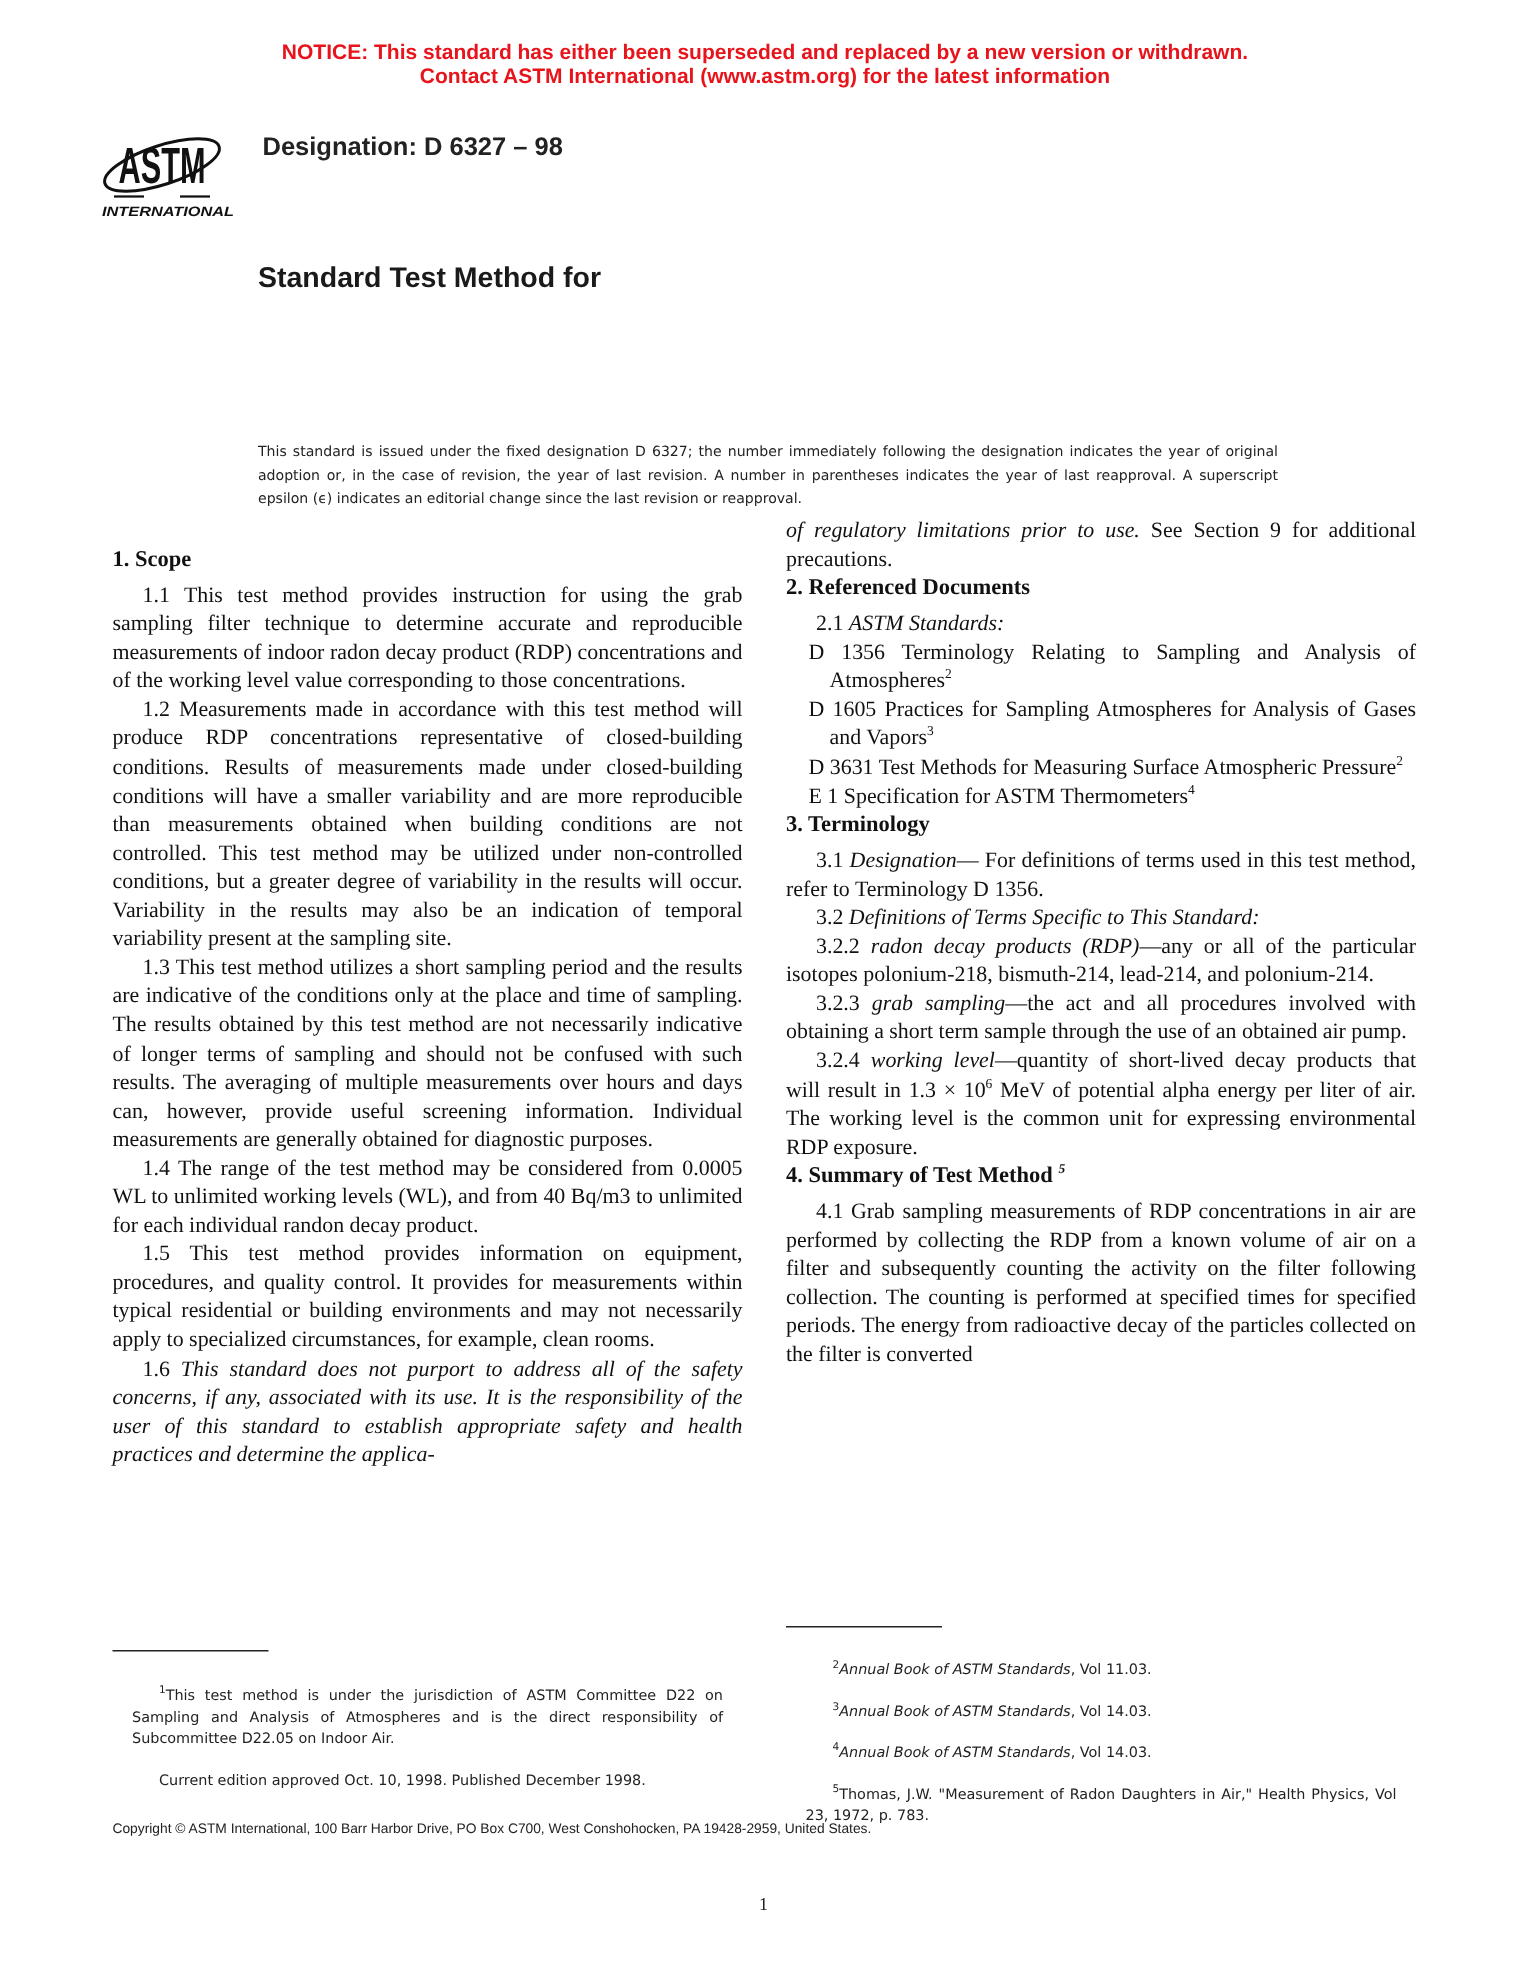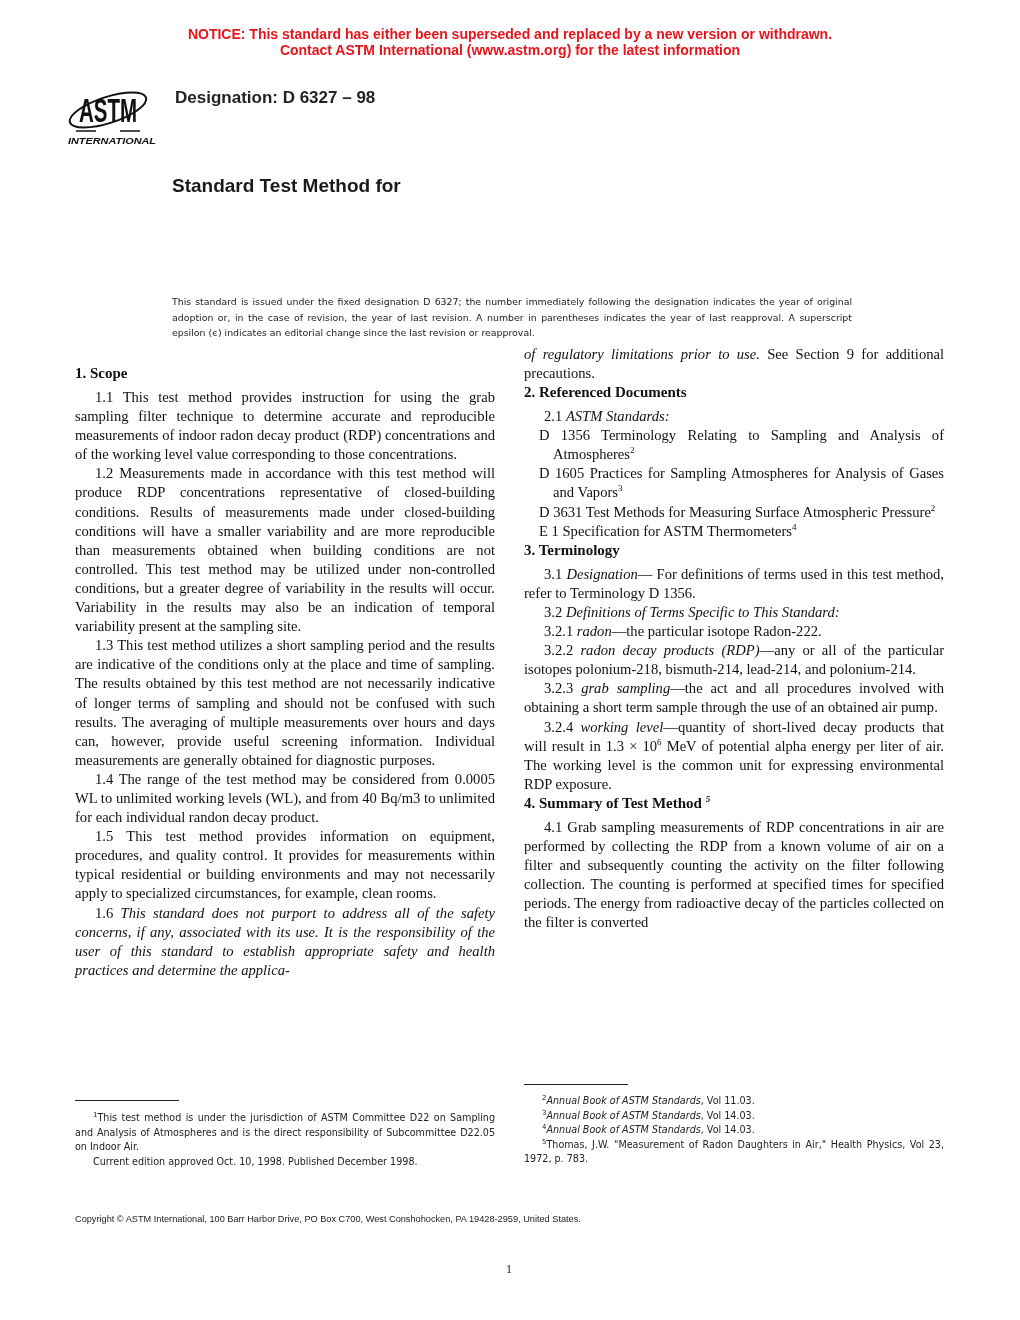--- a/index.html
+++ b/index.html
@@ -21,21 +21,21 @@
   .col-left { left: 75px; }
   .col-right { left: 524px; }
   .col p { margin: 0; text-indent: 20px; }
   .col p.noindent { text-indent: 0; }
   .col h2 { margin: 0 0 5px 0; font-size: 15px; font-weight: bold; line-height: 19px; }
   .col h2.gap { }
   .col .ref { margin: 0 0 0 15px; padding-left: 14px; text-indent: -14px; text-align: justify; }
   .col sup { font-size: 9px; line-height: 0; }
   .fn-rule { position: absolute; height: 1px; background: #222; width: 104px; }
   .fn { position: absolute; font-family: "DejaVu Sans", sans-serif; font-size: 9.6px; line-height: 14.5px; color: #222; text-align: justify; }
-  .fn p { margin: 0; text-indent: 18px; }
+  .fn p { margin: 13px; text-indent: 18px; }
   .fn sup { font-size: 7px; line-height: 0; }
   .fn i { font-family: "DejaVu Sans", sans-serif; font-style: oblique; }
   .copyright { position: absolute; left: 75px; top: 1214px; font-family: "Liberation Sans", sans-serif; font-size: 9.2px; color: #222; }
   .page-num { position: absolute; left: 506px; top: 1262px; font-family: "Liberation Serif", serif; font-size: 12px; color: #222; }
 </style>
 </head>
 <body>
 
 <div class="notice">
   <div>NOTICE: This standard has either been superseded and replaced by a new version or withdrawn.</div>
@@ -79,21 +79,20 @@
   <div>
     <p class="ref"><span>D 1356  Terminology Relating to Sampling and Analysis of Atmospheres</span><sup>2</sup></p>
     <p class="ref"><span>D 1605  Practices for Sampling Atmospheres for Analysis of Gases and Vapors</span><sup>3</sup></p>
     <p class="ref"><span>D 3631  Test Methods for Measuring Surface Atmospheric Pressure</span><sup>2</sup></p>
     <p class="ref"><span>E 1  Specification for ASTM Thermometers</span><sup>4</sup></p>
   </div>
 
   <h2 class="gap">3.  Terminology</h2>
   <p><span>3.1 </span><i>Designation</i><span>— For definitions of terms used in this test method, refer to Terminology D 1356.</span></p>
   <p><span>3.2 </span><i>Definitions of Terms Specific to This Standard:</i></p>
-  <p><span>3.2.1 </span><i>radon</i><span>—the particular isotope Radon-222.</span></p>
   <p><span>3.2.2 </span><i>radon decay products (RDP)</i><span>—any or all of the particular isotopes polonium-218, bismuth-214, lead-214, and polonium-214.</span></p>
   <p><span>3.2.3 </span><i>grab sampling</i><span>—the act and all procedures involved with obtaining a short term sample through the use of an obtained air pump.</span></p>
   <p><span>3.2.4 </span><i>working level</i><span>—quantity of short-lived decay products that will result in 1.3 × 10</span><sup>6</sup><span> MeV of potential alpha energy per liter of air. The working level is the common unit for expressing environmental RDP exposure.</span></p>
 
   <h2 class="gap"><span>4.  Summary of Test Method </span><sup style="font-style:italic;">5</sup></h2>
   <p>4.1  Grab sampling measurements of RDP concentrations in air are performed by collecting the RDP from a known volume of air on a filter and subsequently counting the activity on the filter following collection. The counting is performed at specified times for specified periods. The energy from radioactive decay of the particles collected on the filter is converted</p>
 </div>
 
 <div class="fn-rule" style="left:75px; top:1100px;"></div>
 <div class="fn" style="left:75px; top:1111px; width:420px;">

